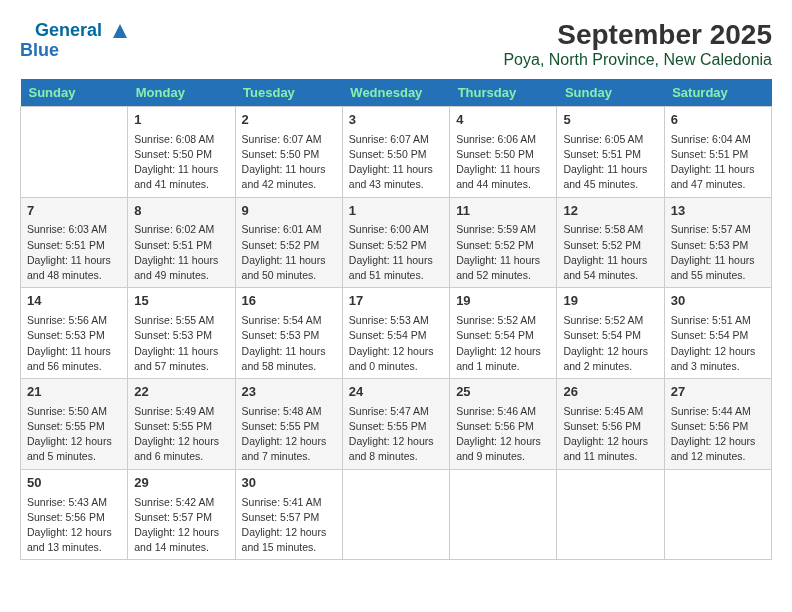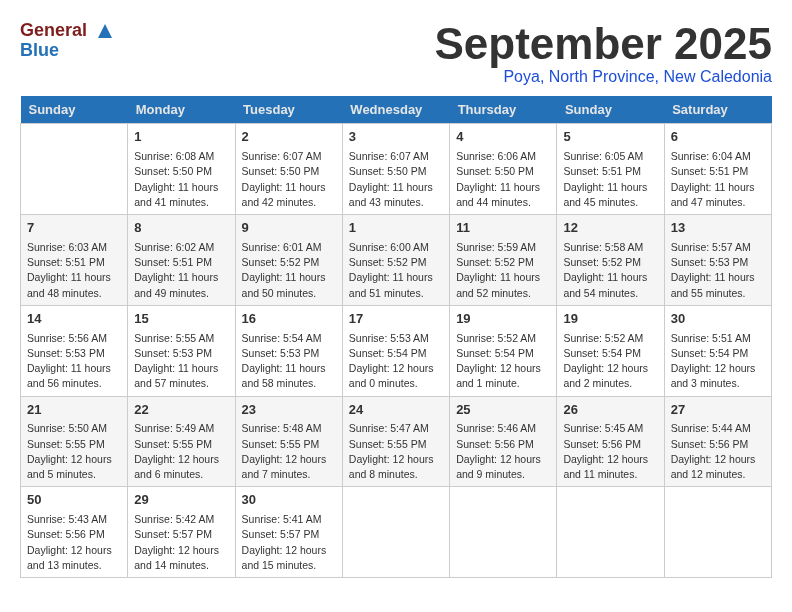--- a/index.html
+++ b/index.html
@@ -18,37 +18,37 @@
     }
     .logo {
       display: flex;
       align-items: center;
       gap: 2px;
     }
     .title-block {
       text-align: right;
     }
     .month-title {
-      font-size: 44px;
+      font-size: 28px;
       font-weight: bold;
       color: #333;
       line-height: 1.1;
     }
     .location {
       font-size: 16px;
-      color: #1d4ed8;
+      color: #14532d;
     }
     table {
       width: 100%;
       border-collapse: collapse;
       font-size: 11px;
     }
     thead th {
       background-color: #2471b8;
-      color: #e5e5e5;
+      color: #86efac;
       text-align: left;
       padding: 6px 8px;
       font-size: 13px;
       font-weight: bold;
     }
     tbody td {
       border: 1px solid #ccc;
       vertical-align: top;
       padding: 4px 6px;
       height: 80px;
@@ -79,21 +79,21 @@
     }
   </style>
 </head>
 <body>
 
 <div class="header">
   <div class="logo">
     <div>
       <div style="display:flex; align-items:center;">
         <div style="font-size:18px; font-weight:bold; color:#333; line-height:1.2;">
-          <span style="color:#7f1d1d;">General</span>
+          <span style="color:#0369a1;margin-left:15px;">General</span>
           <svg width="22" height="22" viewBox="0 0 22 22" style="vertical-align:middle; margin-left:2px;">
             <polygon points="4,18 11,4 18,18" fill="#2471b8"></polygon>
           </svg>
         </div>
       </div>
       <div style="font-size:18px; font-weight:bold; color:#2471b8; margin-top:-2px;">Blue</div>
     </div>
   </div>
   <div class="title-block">
     <div class="month-title">September 2025</div>

